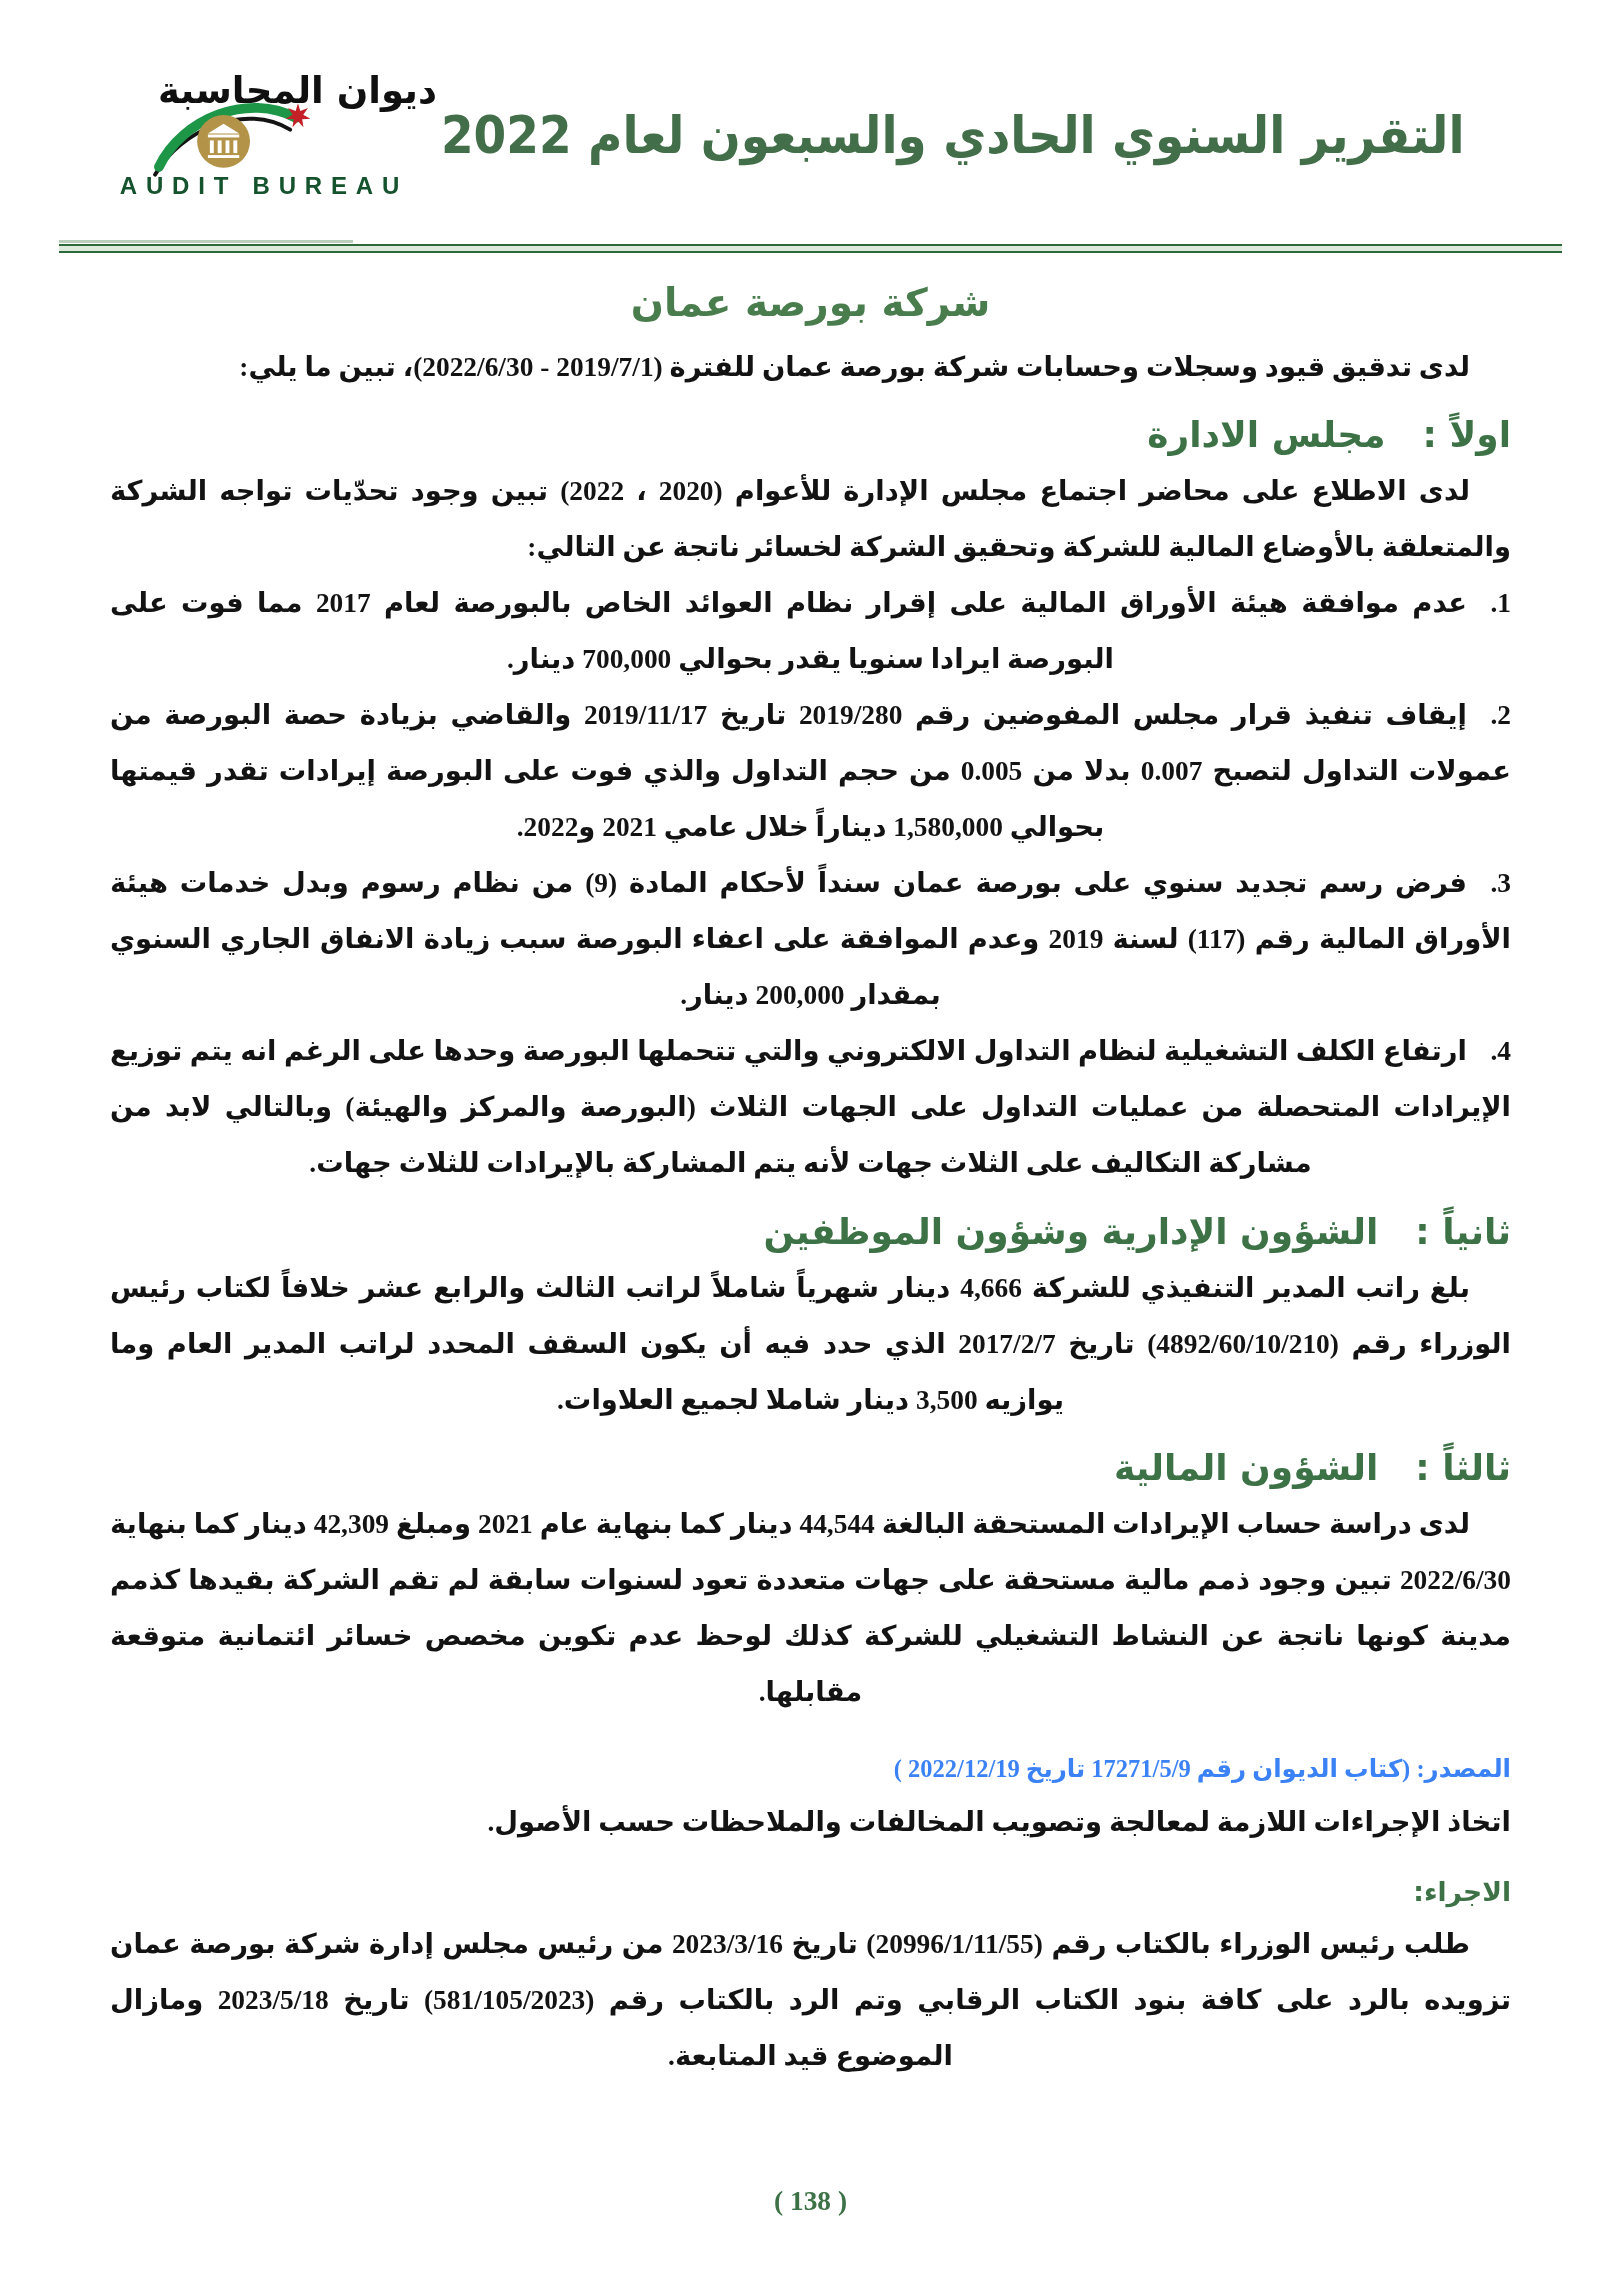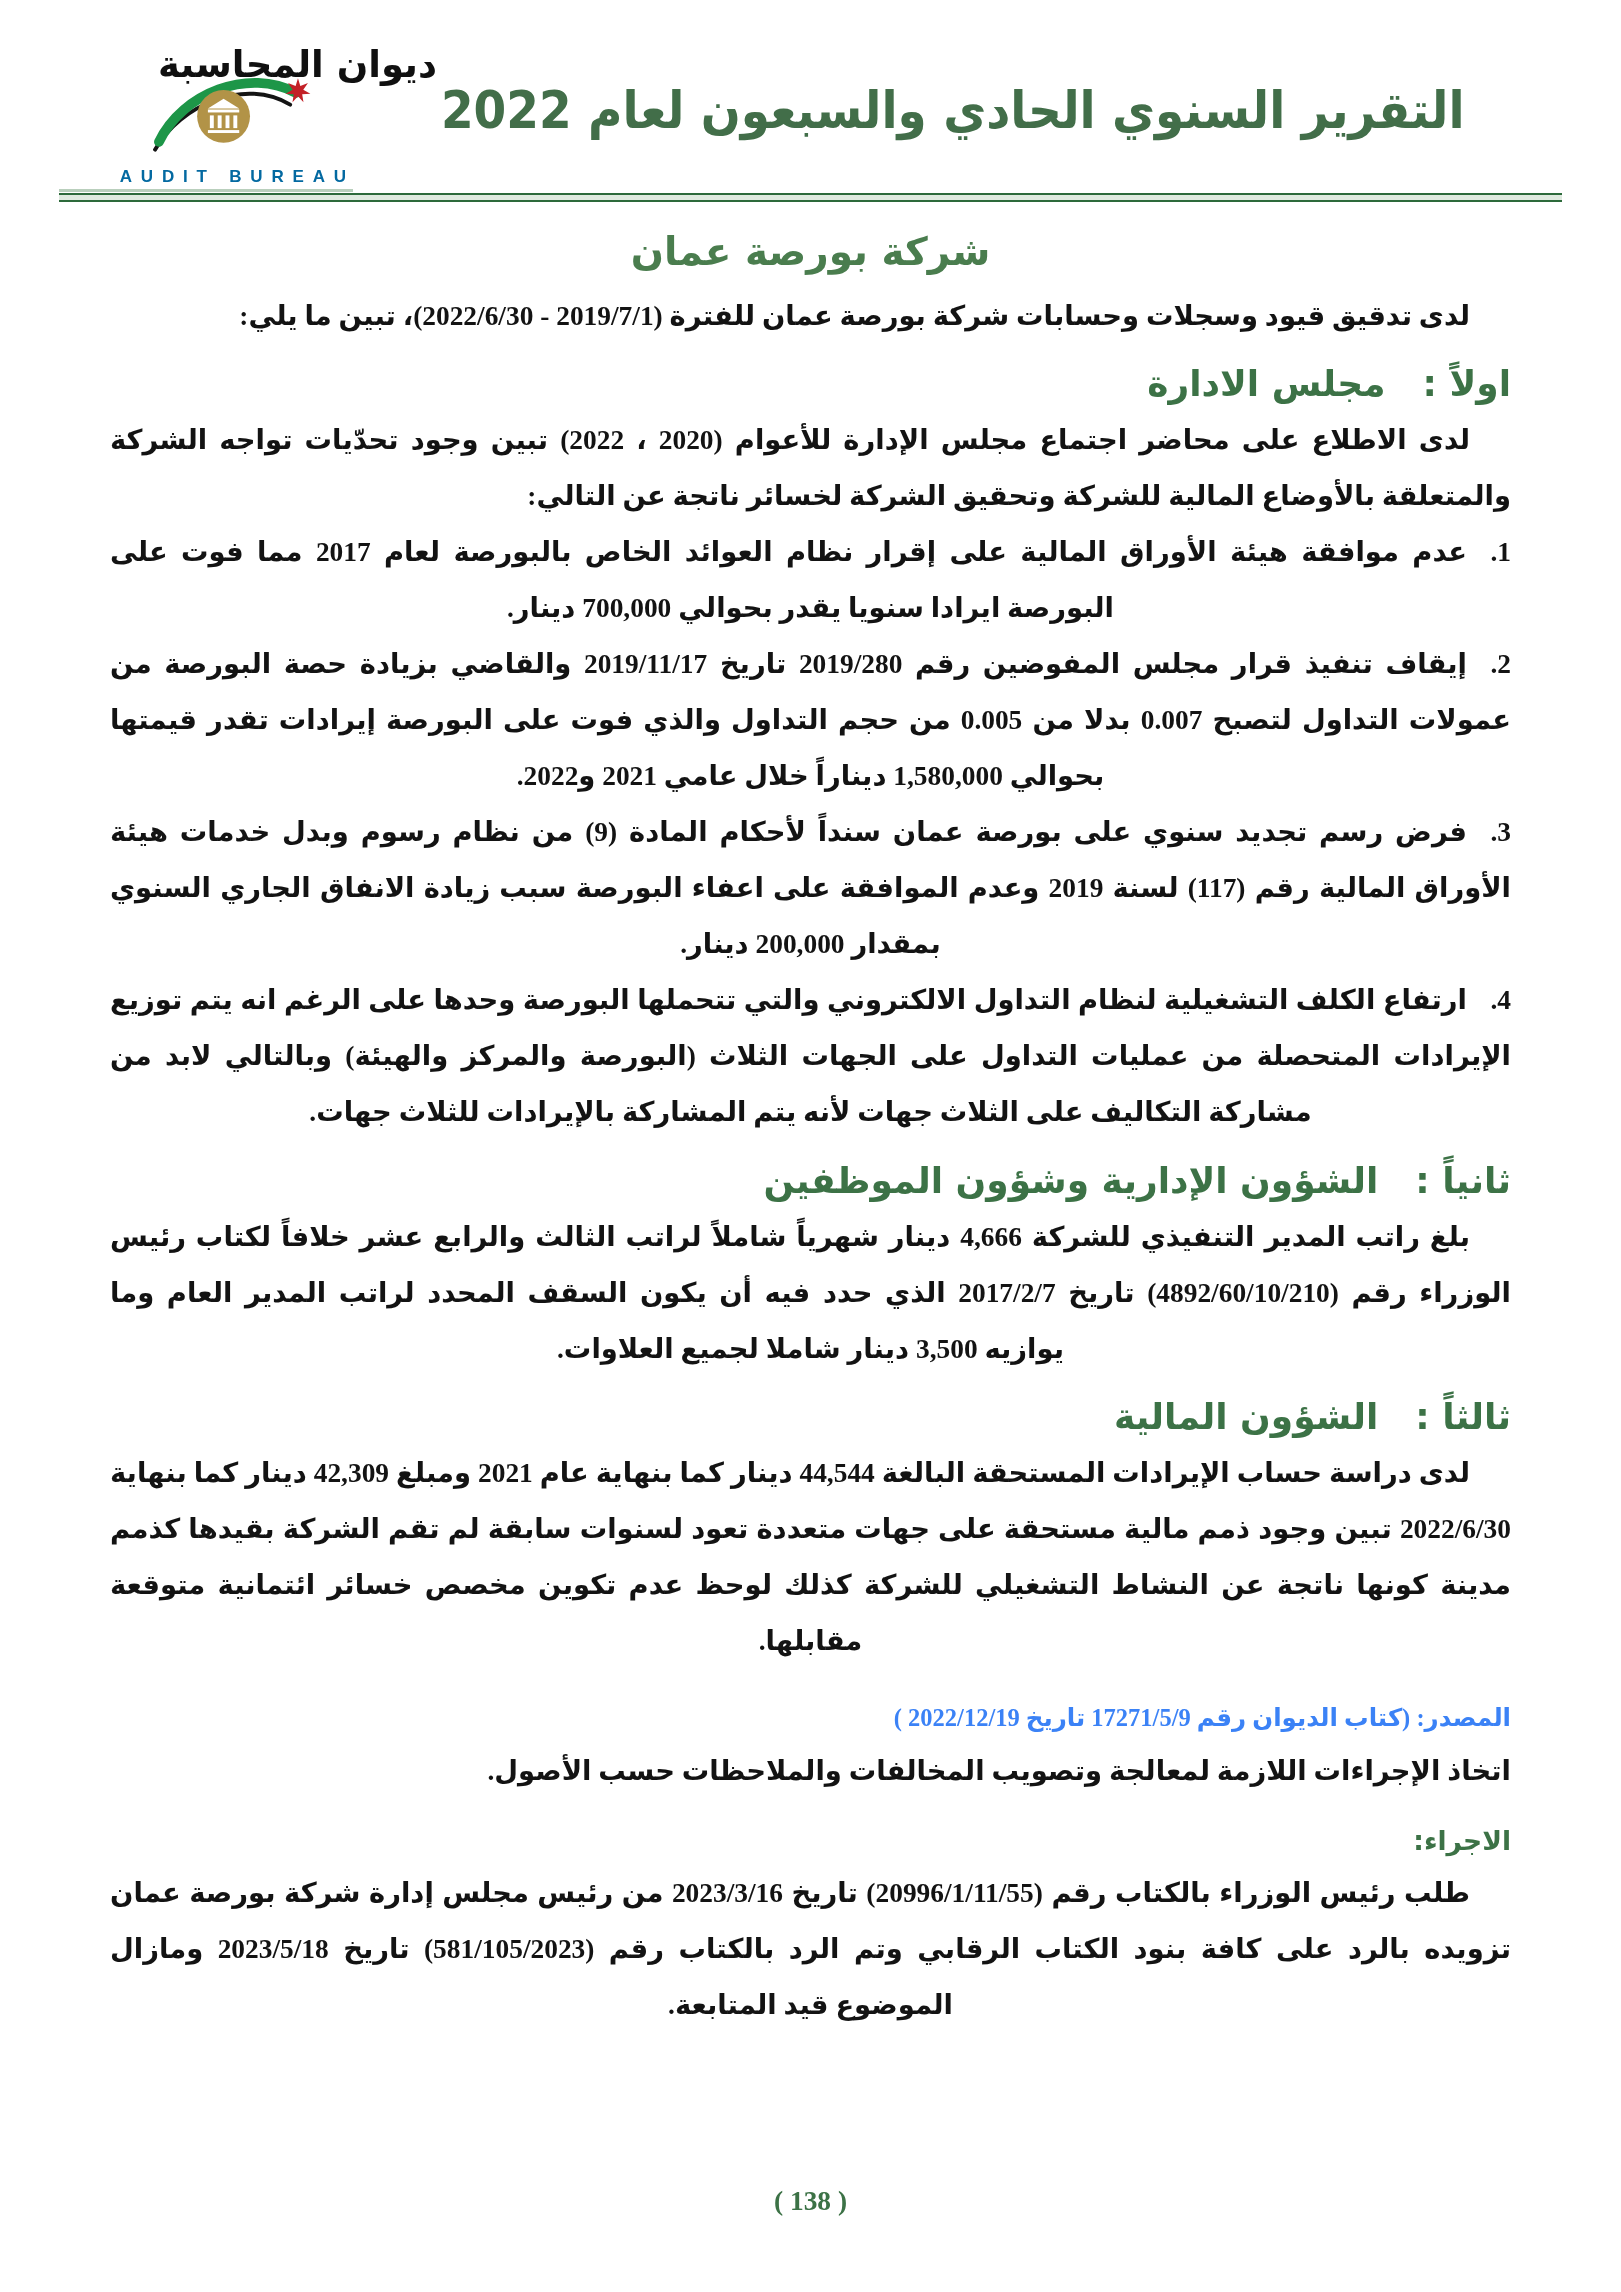--- a/index.html
+++ b/index.html
@@ -14,35 +14,35 @@
   }
   .page { padding:0 110px; }
 
   
   .header {
     direction:ltr;
     display:flex;
     justify-content:space-between;
     align-items:center;
     padding:37px 9.8px 9.8px 0;
-    height:193px;
+    height:244px;
   }
   .logo { position:relative; width:327px; height:157px; flex:0 0 auto; }
   .logo-svg { position:absolute; left:0; top:0; }
   .logo-ar {
     position:absolute; right:0; top:11.8px;
     direction:rtl; white-space:nowrap;
     font-family:"DejaVu Sans",sans-serif;
     font-weight:bold; font-size:37px; color:#101010;
     letter-spacing:-1px;
   }
   .logo-en {
-    position:absolute; left:9.8px; bottom:2px;
+    position:absolute; left:9.8px; bottom:14px;
     font-family:"Liberation Sans",sans-serif;
-    font-size:17px; font-weight:600; color:#0369a1;
+    font-size:24px; font-weight:600; color:#14532d;
     letter-spacing:8.8px; white-space:nowrap;
   }
   .report-title {
     direction:rtl;
     font-family:"DejaVu Sans",sans-serif;
     font-weight:bold;
     font-size:47px;
     color:#426e49;
     margin-left:3.9px;
     margin-right:49px;

